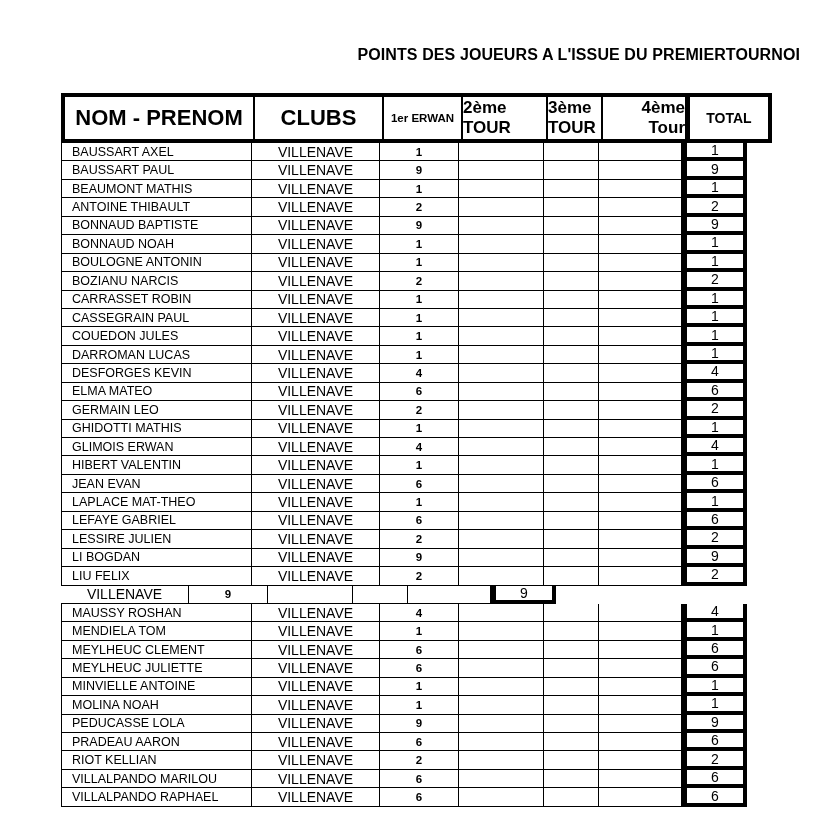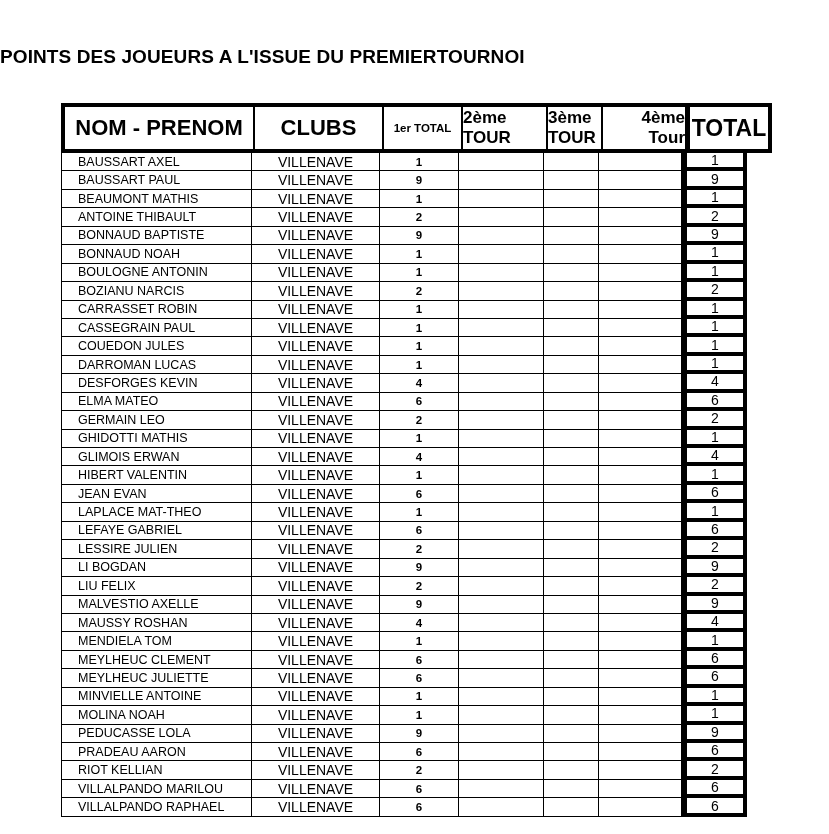--- a/index.html
+++ b/index.html
@@ -1,53 +1,53 @@
 <!DOCTYPE html>
 <html><head>
   <meta charset="utf-8">
   <style>
     html, body { margin: 0; padding: 0; background: #ffffff; }
     body { width: 829px; height: 834px; position: relative; overflow: hidden; font-family: "Liberation Sans", sans-serif; color: #000; }
-    .title { position: absolute; left: 0; width: 800px; top: 46px; text-align: left; font-weight: bold; font-size: 19px; letter-spacing: 0.1px; }
-    .table { position: absolute; left: 61px; top: 103px; width: 711px; }
+    .title { position: absolute; left: 0; width: 800px; top: 46px; text-align: right; font-weight: bold; font-size: 16px; letter-spacing: 0.1px; }
+    .table { position: absolute; left: 61px; top: 93px; width: 711px; }
     .hdr { position: relative; height: 50px; border: 4px solid #000; box-sizing: border-box; display: flex; }
     .hdr .c { box-sizing: border-box; border-right: 2px solid #000; display: flex; align-items: center; justify-content: center; font-weight: bold; }
     .hdr .c:last-child { border-right: none; }
     .c-name { width: 190px; }
     .c-club { width: 129px; }
     .c-t1 { width: 79px; }
     .c-t2 { width: 85px; }
     .c-t3 { width: 55px; }
     .c-t4 { width: 84px; }
     .c-tot { flex: 1; }
     .hdr .c-name, .hdr .c-club { font-size: 22px; }
-    .hdr .c-tot { font-size: 23px; border-left: 3px solid #000; }
+    .hdr .c-tot { font-size: 14px; border-left: 3px solid #000; }
     .hdr .c-t1, .hdr .c-t2, .hdr .c-t3, .hdr .c-t4 { font-size: 11.5px; }
     .hdr .c-t2, .hdr .c-t3, .hdr .c-t4 { font-size: 17px; }
     .hdr .c-t4 { border-right: 2px solid #000; text-align: right; }
     .rows { position: relative; }
     .row { display: flex; height: 18.45px; box-sizing: border-box; }
     .row .c { box-sizing: border-box; border-right: 1px solid #000; border-bottom: 1px solid #000; display: flex; align-items: center; font-size: 12.5px; overflow: hidden; white-space: nowrap; }
-    .row .c-name { border-left: 1px solid #000; padding-left: 16px; width: 191px; }
+    .row .c-name { border-left: 1px solid #000; padding-left: 10px; width: 191px; }
     .row .c-club { justify-content: center; font-size: 14px; width: 128px; }
     .row .c-t1 { justify-content: center; font-weight: bold; font-size: 11.5px; }
     .row .c-t4 { border-right: 2px solid #000; }
     .row .c-tot { justify-content: center; font-size: 14px; border-left: 4px solid #000; border-right: 4px solid #000; border-bottom: 4px solid #000; margin-left: 0; width: 64px; flex: none; }
     .row:first-child .c-tot { border-top: 0; }
   </style>
 </head>
 <body>
 
 <div class="title">POINTS DES JOUEURS A L'ISSUE DU PREMIERTOURNOI</div>
 
 <div class="table">
   <div class="hdr">
     <div class="c c-name">NOM - PRENOM</div>
     <div class="c c-club">CLUBS</div>
-    <div class="c c-t1">1er  TOTAL</div>
+    <div class="c c-t1">1er  ERWAN</div>
     <div class="c c-t2">2ème  TOUR</div>
     <div class="c c-t3">3ème  TOUR</div>
     <div class="c c-t4">4ème Tour</div>
     <div class="c c-tot">TOTAL</div>
   </div>
   <div class="rows" id="rows">
       <div class="row">
         <div class="c c-name">BAUSSART AXEL</div>
         <div class="c c-club">VILLENAVE</div>
         <div class="c c-t1">1</div>
@@ -257,21 +257,20 @@
       <div class="row">
         <div class="c c-name">LIU FELIX</div>
         <div class="c c-club">VILLENAVE</div>
         <div class="c c-t1">2</div>
         <div class="c c-t2"></div>
         <div class="c c-t3"></div>
         <div class="c c-t4"></div>
         <div class="c c-tot">2</div>
       </div>
       <div class="row">
-        <div class="c c-name">MALVESTIO AXELLE</div>
         <div class="c c-club">VILLENAVE</div>
         <div class="c c-t1">9</div>
         <div class="c c-t2"></div>
         <div class="c c-t3"></div>
         <div class="c c-t4"></div>
         <div class="c c-tot">9</div>
       </div>
       <div class="row">
         <div class="c c-name">MAUSSY ROSHAN</div>
         <div class="c c-club">VILLENAVE</div>

